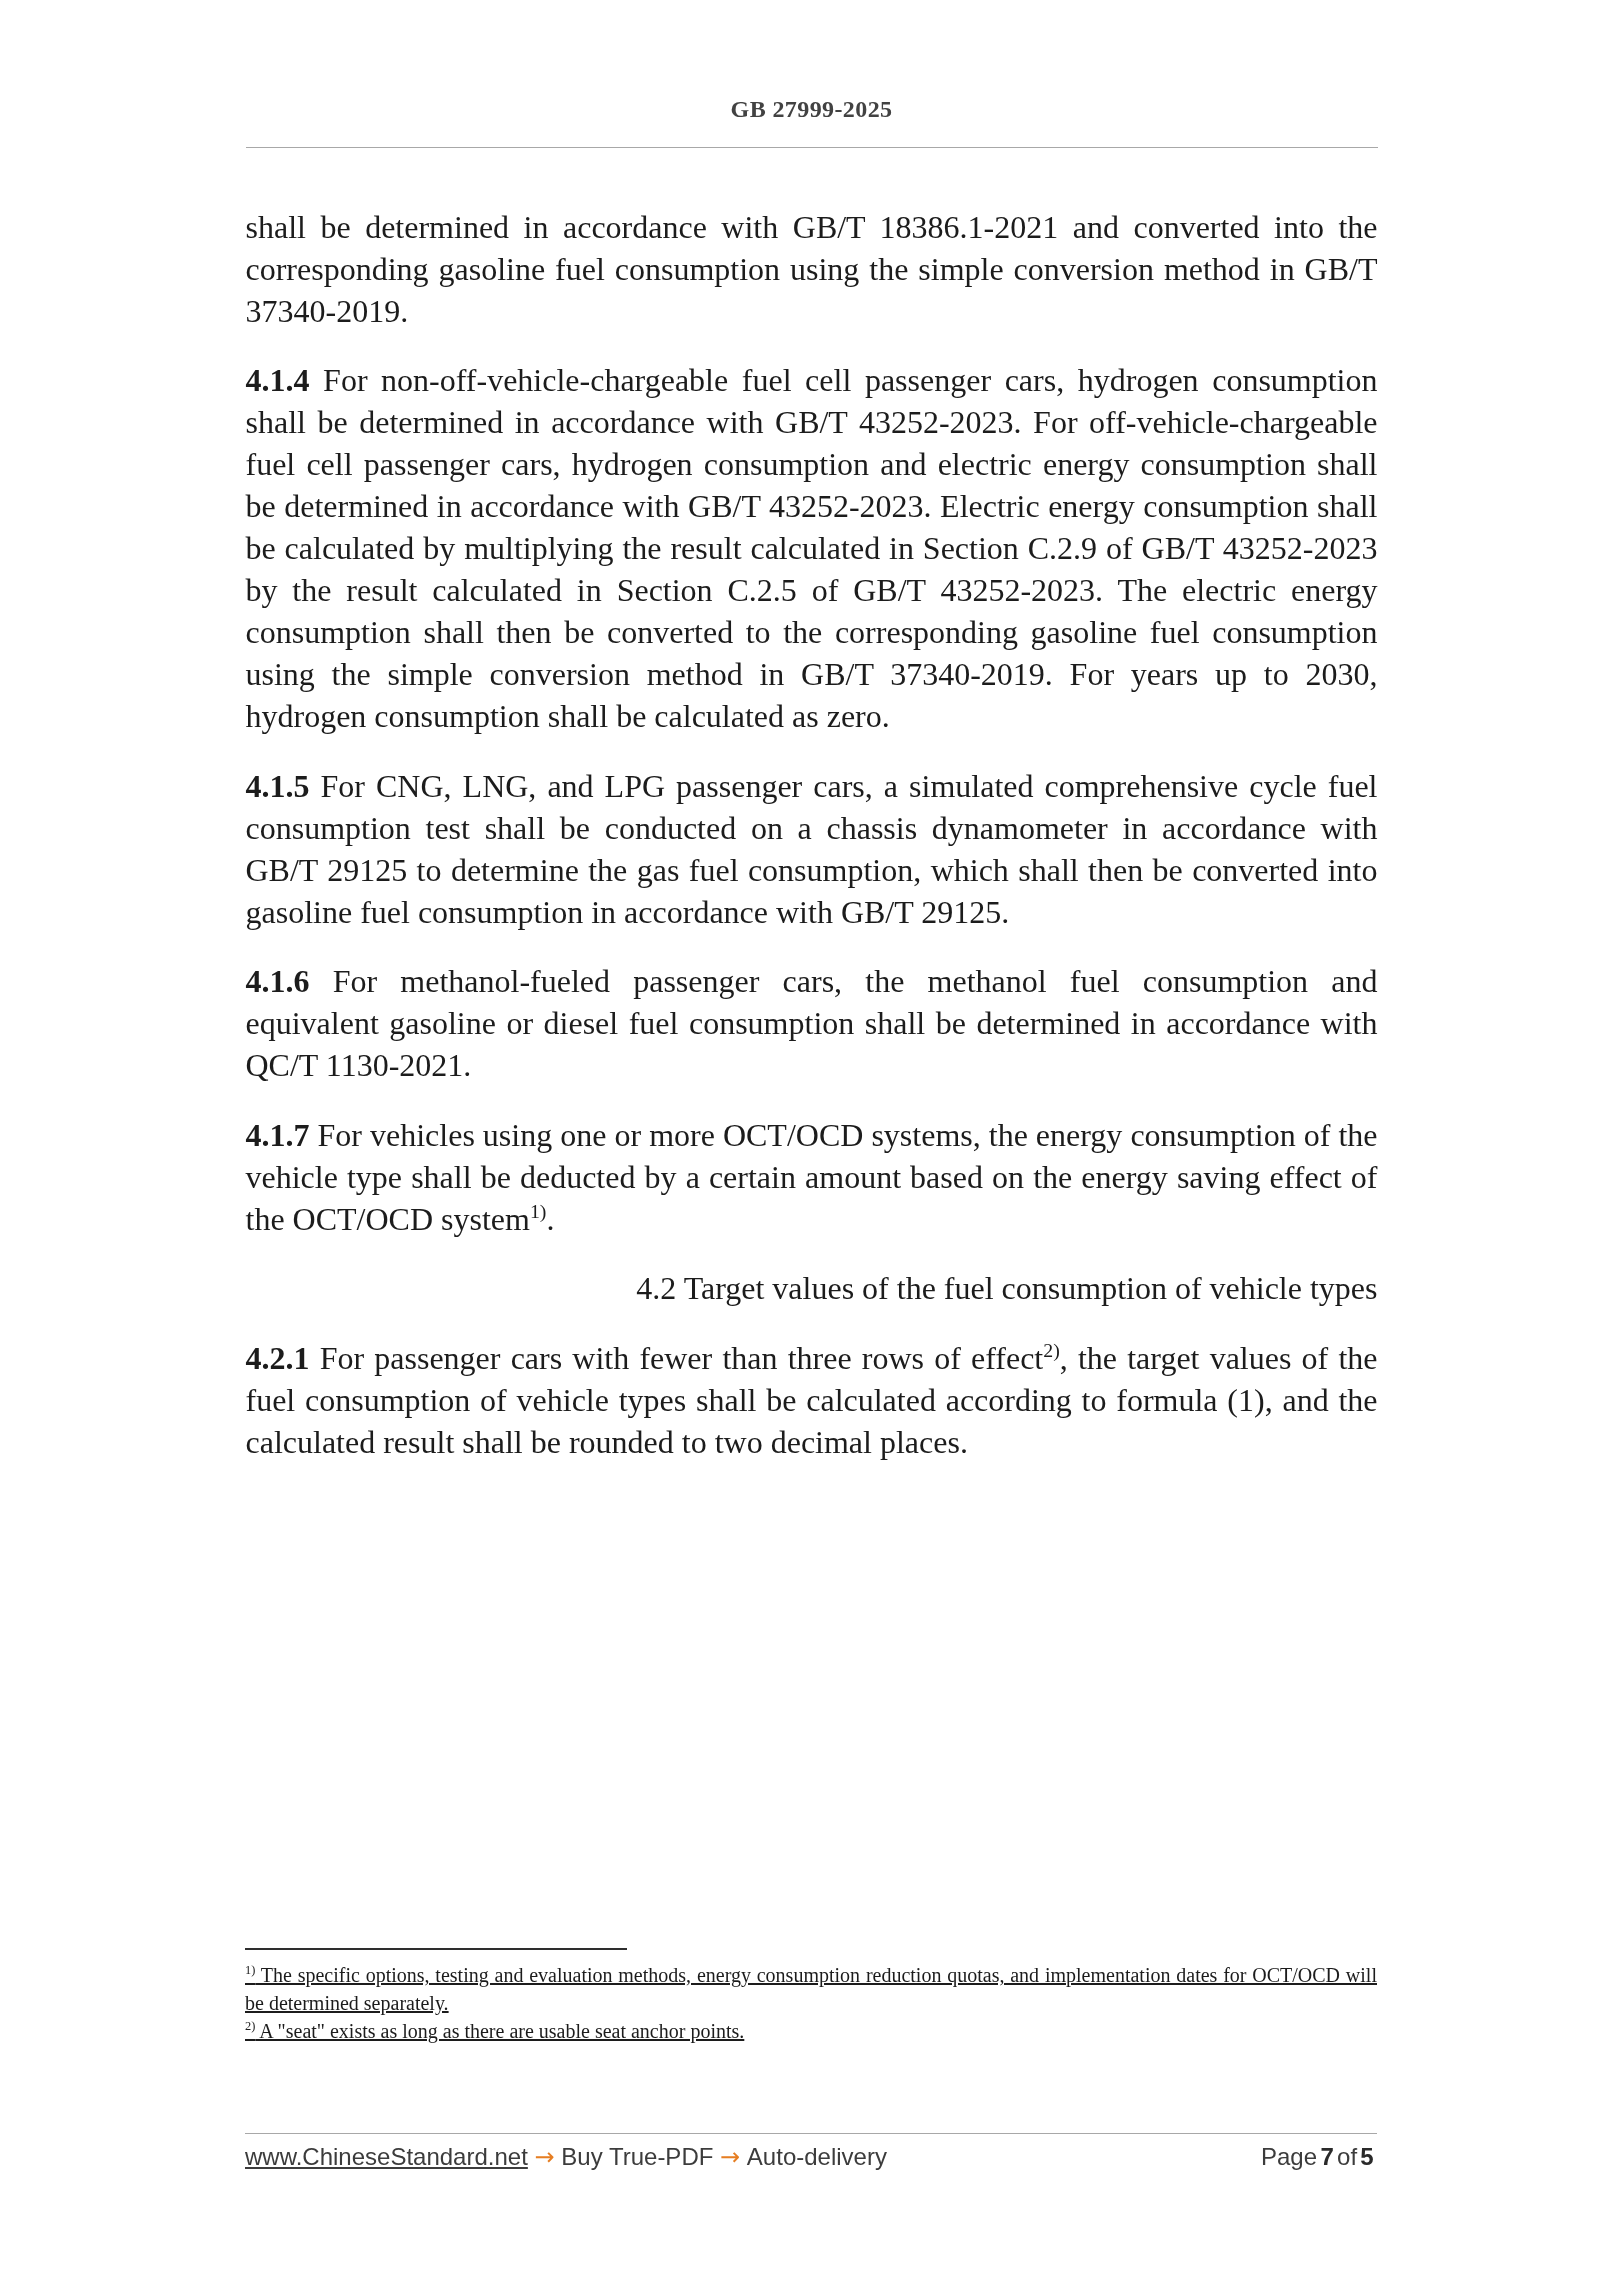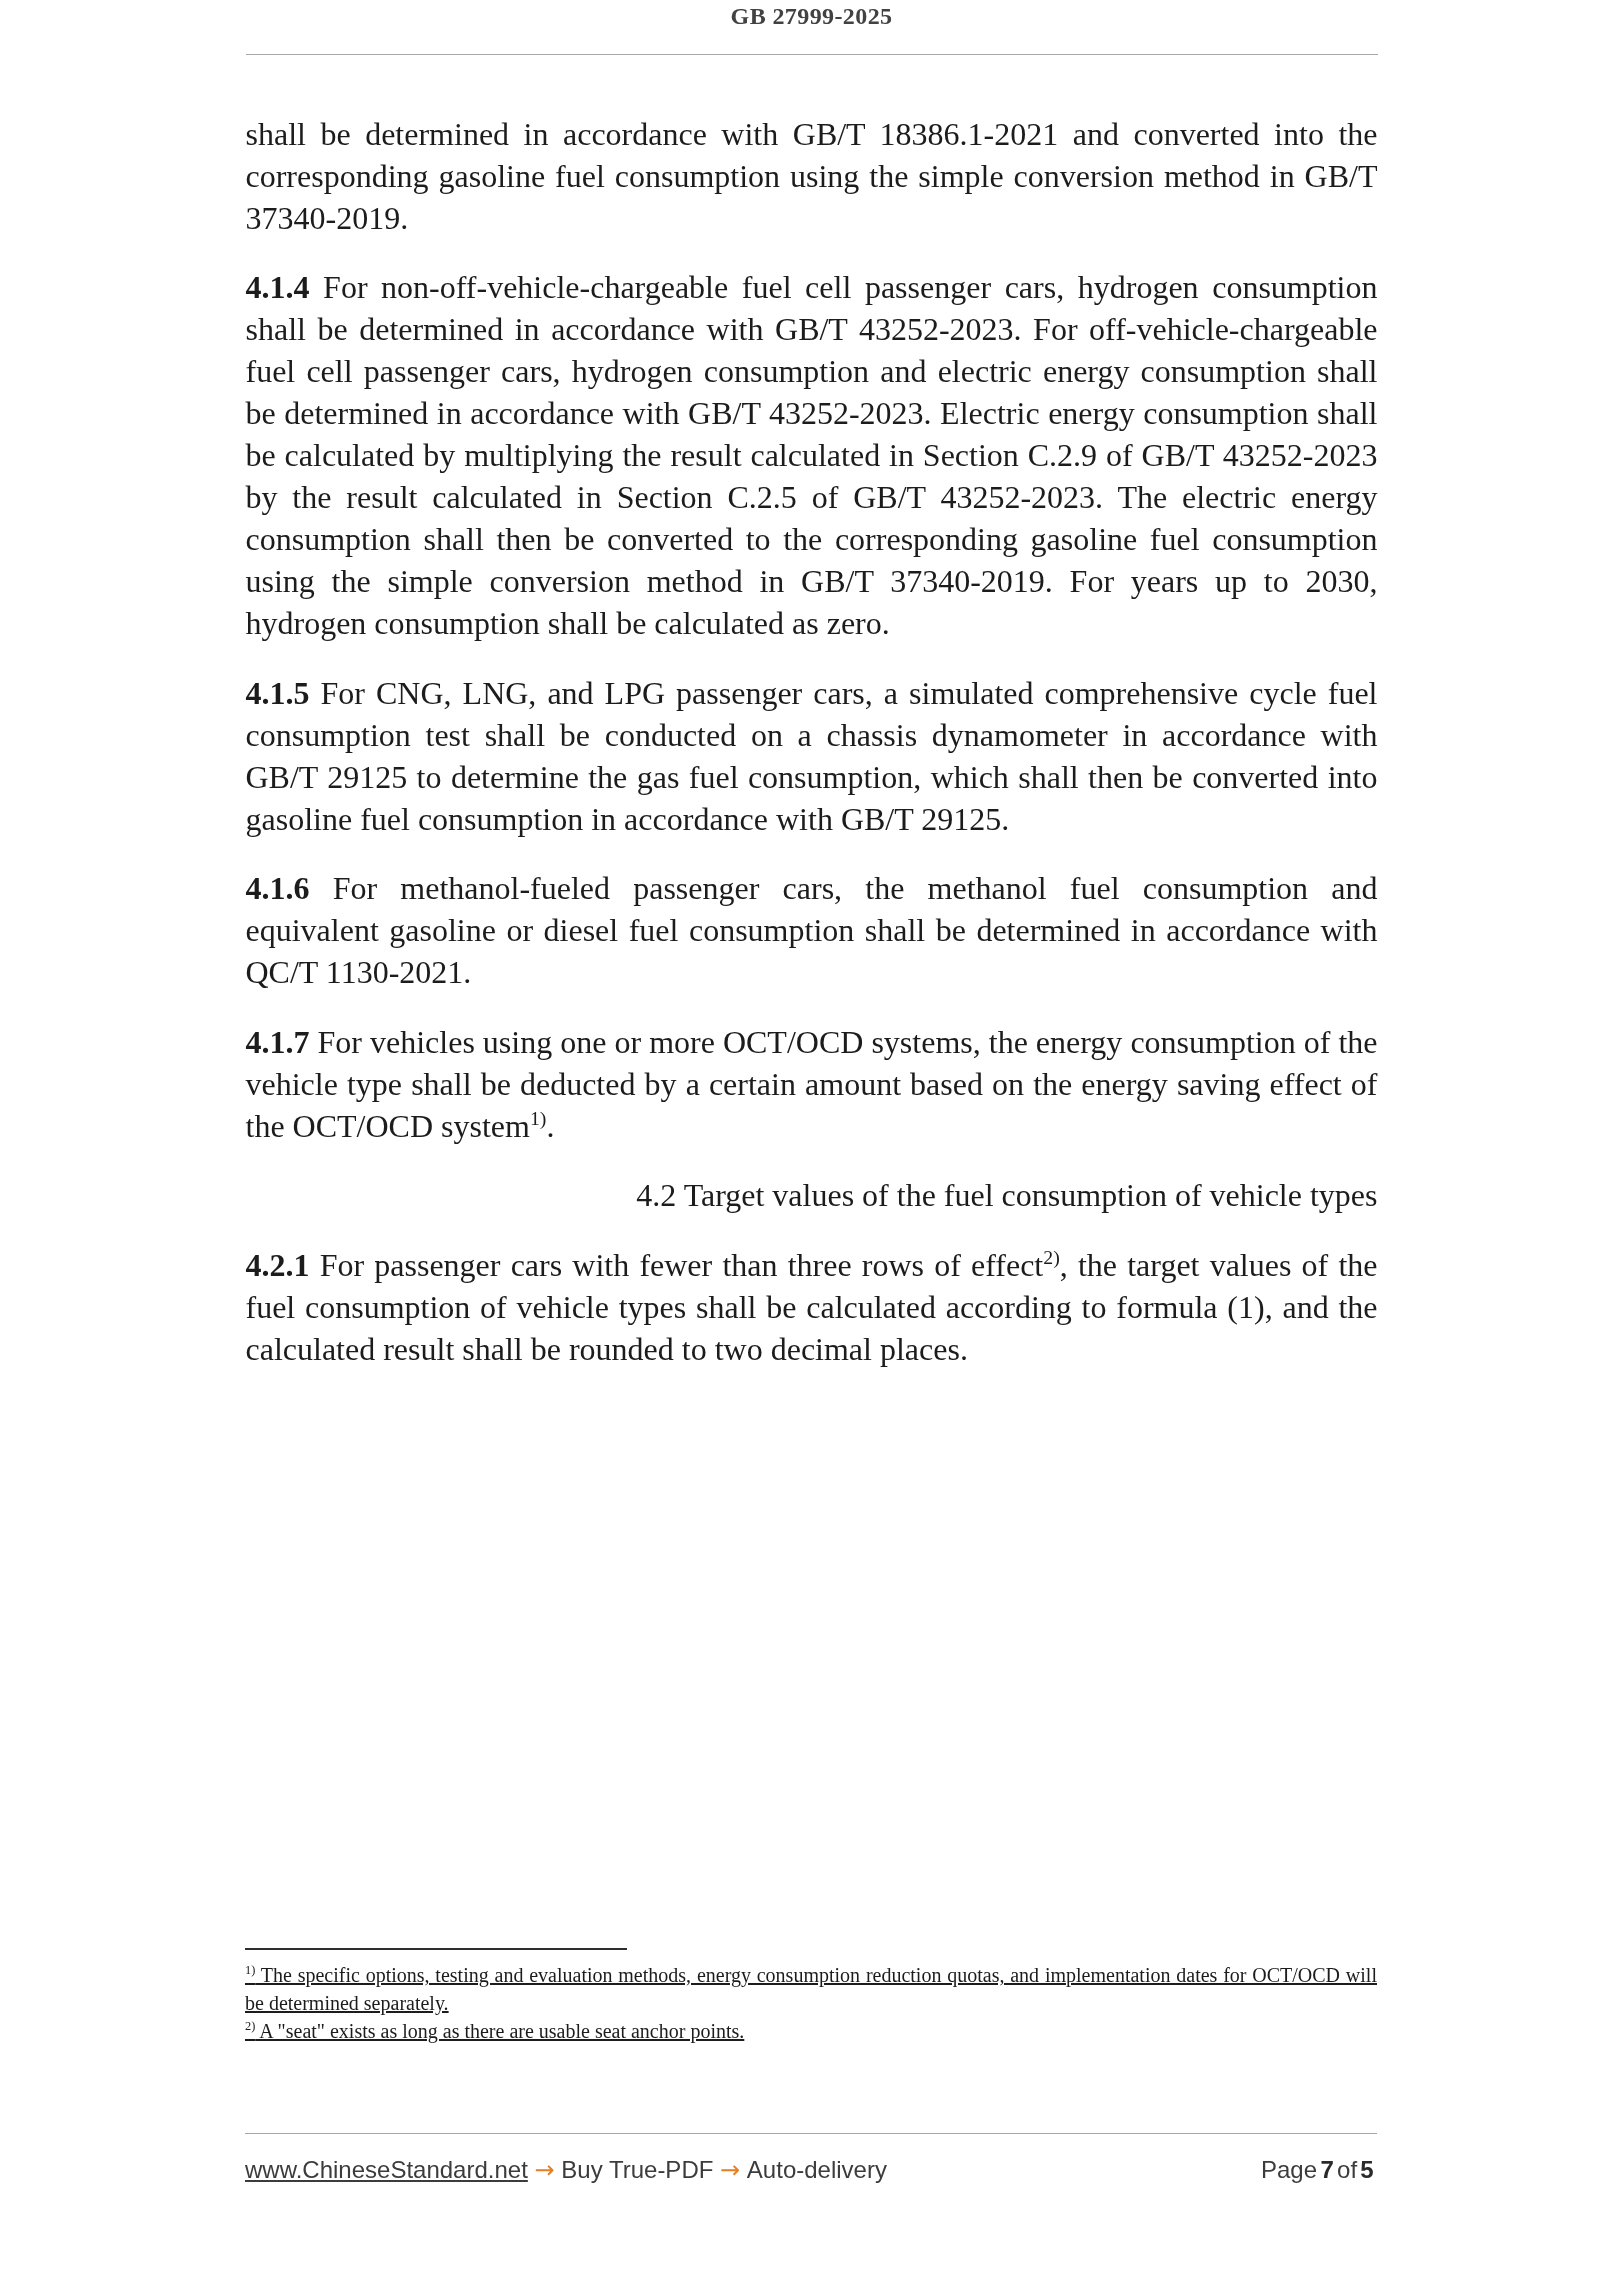--- a/index.html
+++ b/index.html
@@ -13,20 +13,21 @@
     height: 2295px;
     margin: 0 auto;
     background: #ffffff;
     font-family: "Liberation Serif", serif;
     color: #1c1c1c;
     overflow: hidden;
   }
   .content {
     width: 1132px;
     margin: 0 auto;
+    padding-top: 93px;
   }
   .doc-number {
     text-align: center;
     font-size: 24px;
     font-weight: 600;
     color: #424242;
     letter-spacing: 0.4px;
     line-height: 32px;
   }
   .header-rule {
@@ -80,21 +81,21 @@
     position: absolute;
     top: 2133px;
     left: 245px;
     width: 1132px;
   }
   .footer-rule {
     height: 0.8px;
     background: #a8a8a8;
   }
   .footer-row {
-    margin-top: 22px;
+    margin-top: 9px;
     display: flex;
     justify-content: space-between;
     align-items: baseline;
     font-family: "Liberation Sans", sans-serif;
     font-size: 24px;
     color: #3c3c3c;
   }
   .site-link {
     text-decoration: underline;
     cursor: pointer;

